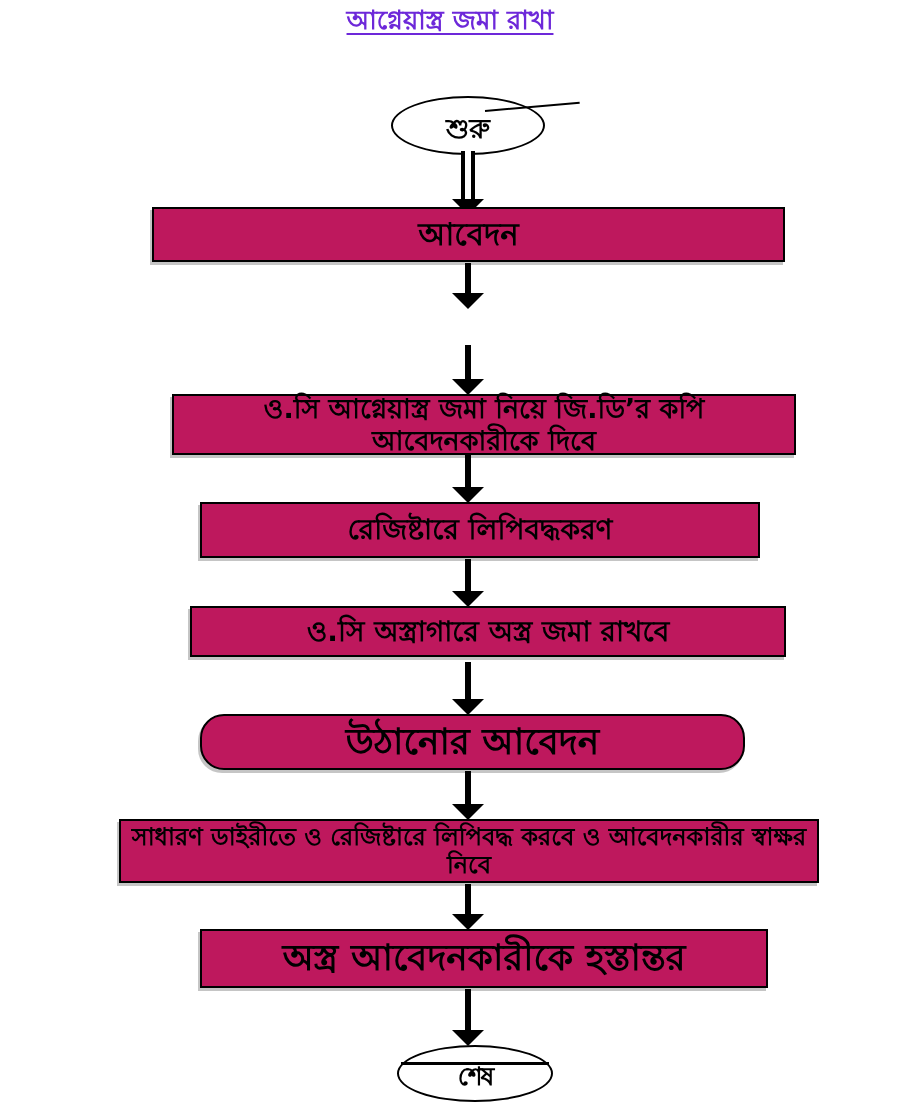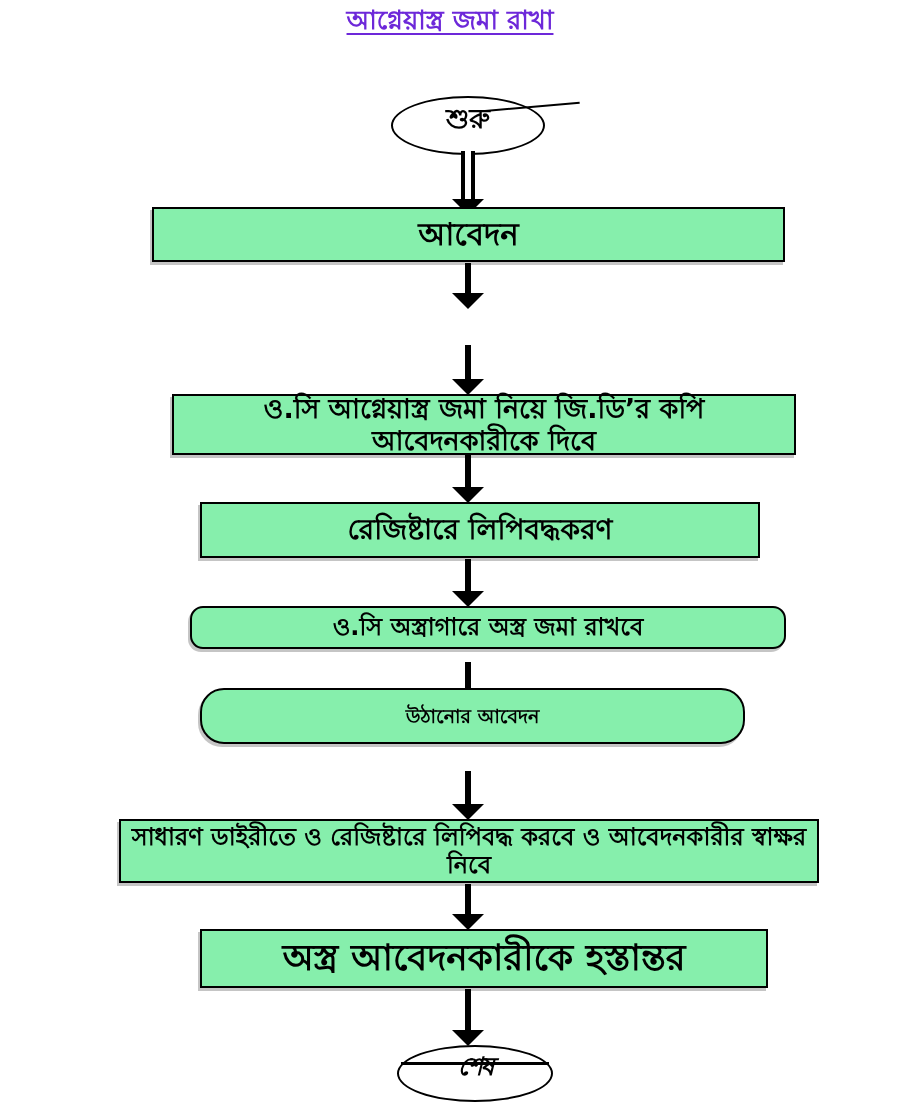--- a/index.html
+++ b/index.html
@@ -12,51 +12,51 @@
   
   .title{
     position:absolute;left:0;top:0;width:900px;text-align:center;
     font-size:26px;font-weight:bold;color:#6d28d9;
     text-decoration:underline;text-underline-offset:4px;
   }
 
   
   .ellipse{
     position:absolute;border:2px solid #000;border-radius:50%;
-    background:#fff;display:flex;align-items:flex-start;justify-content:center;
+    background:#fff;display:flex;align-items:flex-end;justify-content:center;
     font-weight:bold;color:#000;overflow:visible;
   }
   .ellipse.start{left:391px;top:96px;width:150px;height:55px;font-size:27px;}
   .ellipse.end{left:397px;top:1045px;width:152px;height:53px;font-size:25px;}
-  .ellipse.end .node-label{margin-top:0;letter-spacing:-2px;font-style:italic;}
+  .ellipse.end .node-label{margin-top:0;letter-spacing:-2px;}
 
   
   .stray-stroke{
     position:absolute;left:92px;top:12px;width:95px;height:2px;
     background:#000;transform:rotate(-5deg);transform-origin:left center;
   }
   
   .matra-line{
     position:absolute;left:2px;top:15px;width:148px;height:3px;background:#000;
   }
 
   
   .box{
-    position:absolute;border:2px solid #000;background:#86efac;
+    position:absolute;border:2px solid #000;background:#be185d;
     display:flex;align-items:center;justify-content:center;text-align:center;
     font-weight:bold;color:#000;line-height:1.18;
     box-shadow:-2px 3px 0 rgba(150,150,150,.55);
     box-sizing:border-box;padding:2px 10px;
   }
   .b1{left:152px;top:207px;width:633px;height:55px;font-size:31px;}
   .b2{left:172px;top:308px;width:595px;height:37px;font-size:26px;}
   .b3{left:128px;top:394px;width:624px;height:61px;font-size:27px;margin-left:44px;}
   .b4{left:200px;top:502px;width:560px;height:56px;font-size:28px;}
-  .b5{left:190px;top:606px;width:596px;height:43px;font-size:24px;border-radius:13px;}
-  .b6{left:200px;top:688px;width:545px;height:56px;font-size:19px;border-radius:24px;}
+  .b5{left:190px;top:606px;width:596px;height:51px;font-size:28px;}
+  .b6{left:200px;top:714px;width:545px;height:56px;font-size:36px;border-radius:24px;}
   .b7{left:119px;top:819px;width:700px;height:64px;font-size:24px;}
   .b8{left:200px;top:929px;width:568px;height:59px;font-size:36px;}
 
   
   .arrow{
     position:absolute;left:450px;width:36px;
     display:flex;flex-direction:column;align-items:center;
   }
   .arrow .shaft{width:6px;flex:1;background:#000;}
   .arrow .head{

